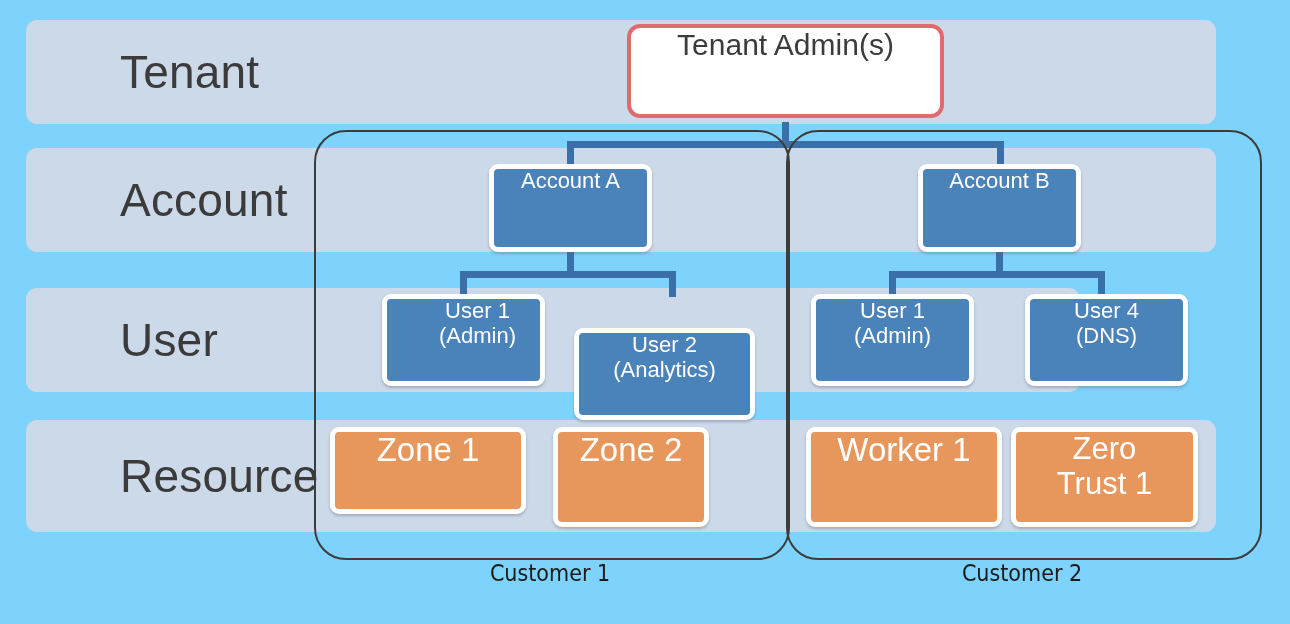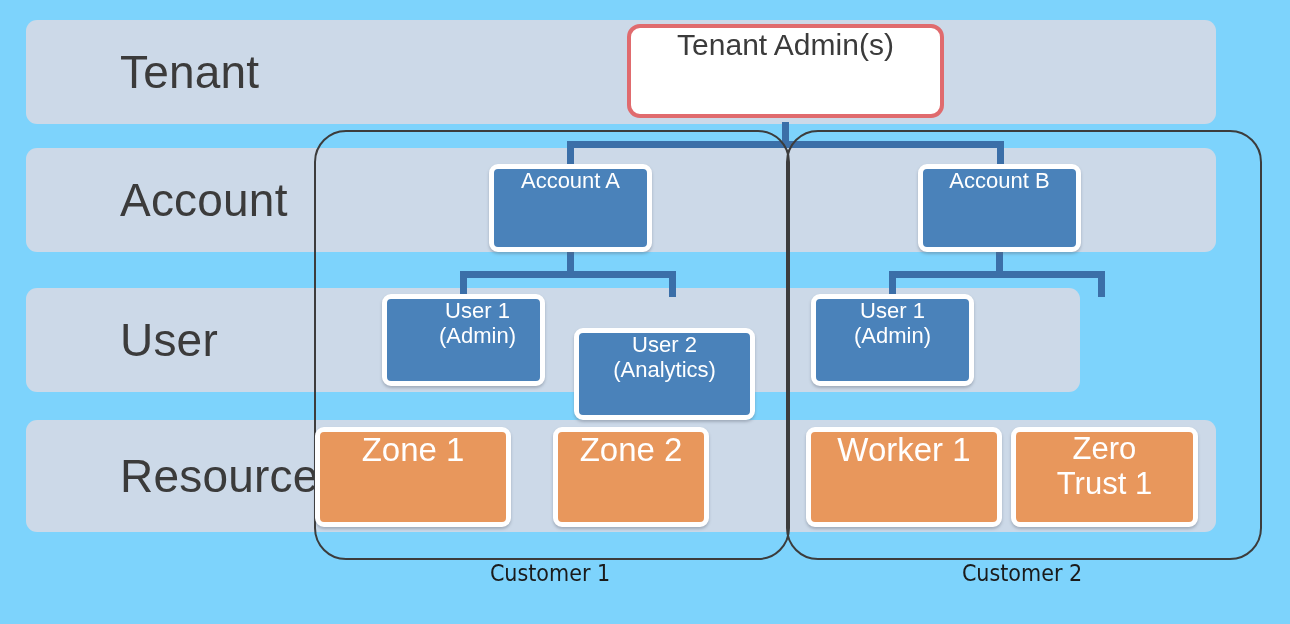--- a/index.html
+++ b/index.html
@@ -161,22 +161,28 @@
     </div>
   </div>
 
   <div class="node blue fs-user" style="left:811px; top:294px; width:163px; height:92px;">
     <div>
       <span class="node-text">User 1</span>
       <span class="node-text">(Admin)</span>
     </div>
   </div>
 
-
-  <div class="node orange fs-resource" style="left:315px; top:427px; width:196px; height:100px;">
+  <div class="node blue fs-user" style="left:1025px; top:294px; width:163px; height:92px;">
+    <div>
+      <span class="node-text">User 4</span>
+      <span class="node-text">(DNS)</span>
+    </div>
+  </div>
+
+  <div class="node orange fs-resource" style="left:330px; top:427px; width:196px; height:87px;">
     <div>
       <span class="node-text">Zone 1</span>
     </div>
   </div>
 
   <div class="node orange fs-resource" style="left:553px; top:427px; width:156px; height:100px;">
     <div>
       <span class="node-text">Zone 2</span>
     </div>
   </div>

